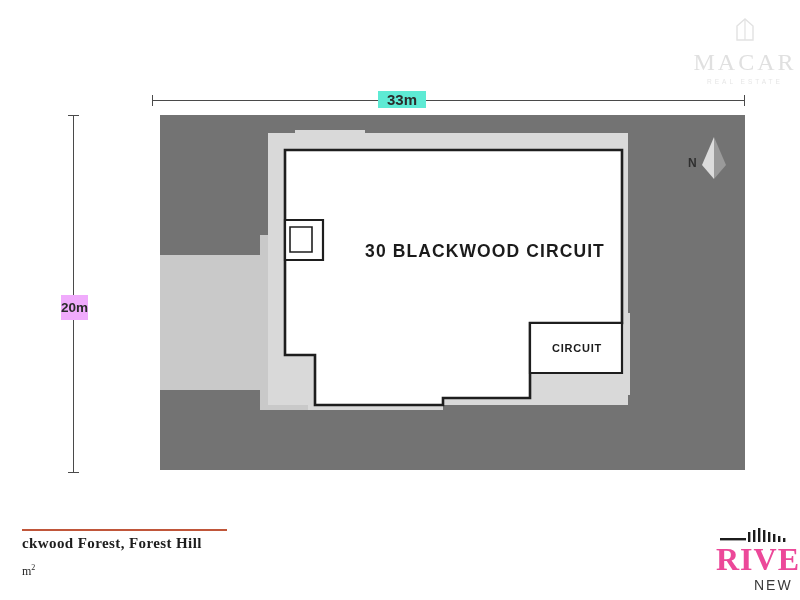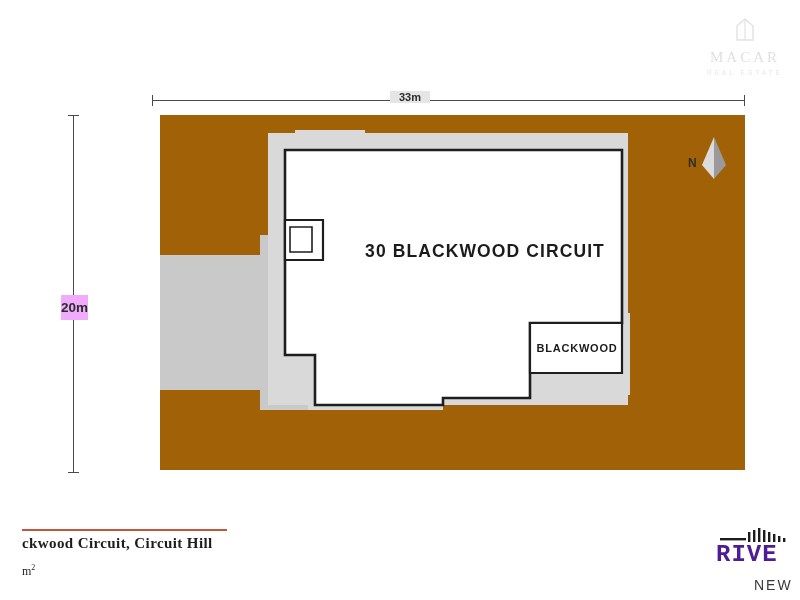--- a/index.html
+++ b/index.html
@@ -24,21 +24,21 @@
     text-align: center;
     color: #e2e2e2;
     user-select: none;
   }
   .watermark .wm-icon {
     display: block;
     margin: 0 auto 4px auto;
   }
   .watermark .wm-title {
     font-family: "Liberation Serif", serif;
-    font-size: 15px;
+    font-size: 24px;
     letter-spacing: 3px;
     color: #e0e0e0;
     line-height: 1;
   }
   .watermark .wm-sub {
     font-family: "Liberation Sans", sans-serif;
     font-size: 6.5px;
     letter-spacing: 3px;
     color: #e6e6e6;
     margin-top: 4px;
@@ -52,21 +52,21 @@
     width: 800px;
     height: 600px;
   }
 
   .plot {
     position: absolute;
     left: 160px;
     top: 115px;
     width: 585px;
     height: 355px;
-    background: #a16207;
+    background: #737373;
   }
 
   
   .driveway {
     position: absolute;
     left: 0px;
     top: 140px;
     width: 150px;
     height: 135px;
     background: #c9c9c9;
@@ -193,25 +193,25 @@
     position: absolute;
     top: -5px;
     width: 1px;
     height: 11px;
     background: #4a4a4a;
   }
   .dim-top .cap.left { left: 0; }
   .dim-top .cap.right { right: 0; }
   .dim-top-label {
     position: absolute;
-    left: 390px;
+    left: 378px;
     top: 91px;
-    background: #e5e5e5;
+    background: #5eead4;
     padding: 0 9px;
-    font-size: 11px;
+    font-size: 15px;
     font-weight: bold;
     color: #2b2b2b;
   }
 
   .dim-left {
     position: absolute;
     left: 73px;
     top: 115px;
     width: 1px;
     height: 358px;
@@ -282,25 +282,25 @@
     position: absolute;
     left: 4px;
     top: 1px;
     width: 80px;
     height: 16px;
   }
   .brand .brand-name {
     position: absolute;
     left: 0px;
     top: 16px;
-    font-family: Liberation Mono, monospace;
-    font-size: 24px;
+    font-family: Liberation Serif, serif;
+    font-size: 32px;
     font-weight: bold;
     letter-spacing: 1px;
-    color: #4c1d95;
+    color: #ec4899;
     line-height: 1;
   }
   .brand .brand-sub {
     position: absolute;
     left: 38px;
     top: 50px;
     font-size: 14px;
     letter-spacing: 2px;
     color: #3a3a3a;
   }
@@ -337,21 +337,21 @@
 
       <path d="M125,35 L462,35 L462,208 L370,208 L370,283 L283,283 L283,290 L155,290 L155,240 L125,240 Z" fill="#ffffff" stroke="#1e1e1e" stroke-width="2.6" stroke-linejoin="miter"></path>
 
       <path d="M125,105 L163,105 L163,145 L125,145 Z" fill="#ffffff" stroke="#1e1e1e" stroke-width="2.2"></path>
       <path d="M130,112 L152,112 L152,137 L130,137 Z" fill="#ffffff" stroke="#1e1e1e" stroke-width="1.6"></path>
 
       <path d="M370,208 L462,208 L462,258 L370,258 Z" fill="#ffffff" stroke="#1e1e1e" stroke-width="2.2"></path>
     </svg>
 
     <div class="house-label">30 BLACKWOOD CIRCUIT</div>
-    <div class="alfresco-label">BLACKWOOD</div>
+    <div class="alfresco-label">CIRCUIT</div>
   </div>
 
   <div class="north">
     <span class="n-letter">N</span>
     <svg width="40" height="48" viewBox="0 0 40 48">
       <path d="M26,2 L26,44 L14,30 Z" fill="#dcdcdc"></path>
       <path d="M26,2 L26,44 L38,30 Z" fill="#9a9a9a"></path>
     </svg>
   </div>
 
@@ -362,21 +362,21 @@
   <div class="dim-top-label">33m</div>
 
   <div class="dim-left">
     <span class="cap top"></span>
     <span class="cap bottom"></span>
   </div>
   <div class="dim-left-label">20m</div>
 </div>
 
 <div class="footer-rule"></div>
-<div class="footer-address">ckwood Circuit, Circuit Hill</div>
+<div class="footer-address">ckwood Forest, Forest Hill</div>
 <div class="footer-area"><span>m</span><sup>2</sup></div>
 
 <div class="brand">
   <svg class="brand-bars" viewBox="0 0 80 16">
     <rect x="0" y="10" width="26" height="2.4" fill="#1c1c1c"></rect>
     <rect x="28" y="4" width="2.4" height="10" fill="#1c1c1c"></rect>
     <rect x="33" y="2" width="2.4" height="12" fill="#1c1c1c"></rect>
     <rect x="38" y="0" width="2.4" height="14" fill="#1c1c1c"></rect>
     <rect x="43" y="2" width="2.4" height="12" fill="#1c1c1c"></rect>
     <rect x="48" y="4" width="2.4" height="10" fill="#1c1c1c"></rect>

